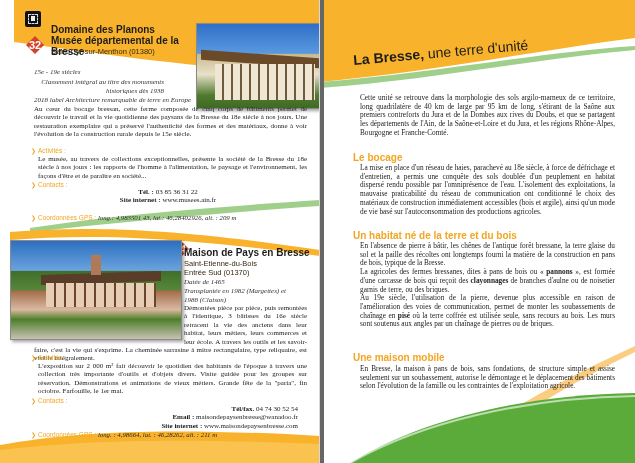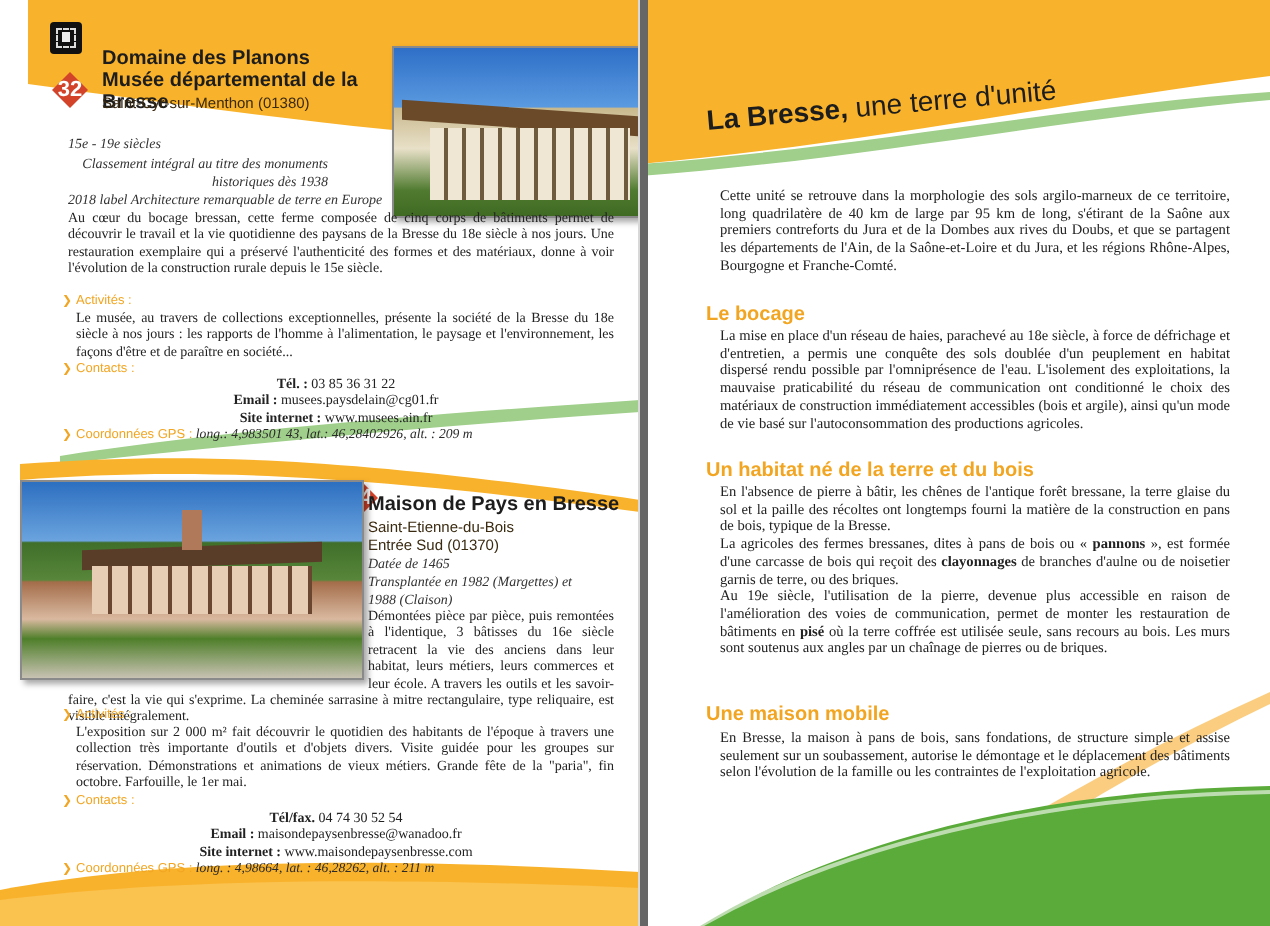--- a/index.html
+++ b/index.html
@@ -66,21 +66,20 @@
   <div class="abs body" style="left:34px;top:105px;width:273px;text-indent:0;">
     <span style="display:inline-block;width:0;"></span><span>Au cœur du bocage bressan, cette ferme composée de cinq corps de bâtiments permet de découvrir le travail et la vie quotidienne des paysans de la Bresse du 18e siècle à nos jours. Une restauration exemplaire qui a préservé l'authenticité des formes et des matériaux, donne à voir l'évolution de la construction rurale depuis le 15e siècle.</span>
   </div>
 
   <div class="abs label" style="left:31px;top:146px;">Activités :</div>
   <div class="abs body" style="left:38px;top:155px;width:269px;">Le musée, au travers de collections exceptionnelles, présente la société de la Bresse du 18e siècle à nos jours : les rapports de l'homme à l'alimentation, le paysage et l'environnement, les façons d'être et de paraître en société...</div>
 
   <div class="abs label" style="left:31px;top:180px;">Contacts :</div>
   <div class="abs body" style="left:38px;top:188px;width:260px;text-align:center;">
     <div><span class="b">Tél. :</span> <span>03 85 36 31 22</span></div>
-    <div><span class="b">Email :</span> <span>musees.paysdelain@cg01.fr</span></div>
     <div><span class="b">Site internet :</span> <span>www.musees.ain.fr</span></div>
   </div>
   <div class="abs" style="left:31px;top:213px;font-size:6.8px;line-height:9px;white-space:nowrap;">
     <span class="label">Coordonnées GPS :</span> <i>long.: 4,983501 43, lat.: 46,28402926, alt. : 209 m</i>
   </div>
 
   <div class="badge" style="left:171px;top:223px;margin-top:17px;">
     <svg width="18" height="18">
         <polygon points="9,0 18,9 9,18 0,9" fill="#d2432a"></polygon>
       </svg>
@@ -100,21 +99,21 @@
   <div class="abs ital" style="left:184px;top:287px;width:110px;">Transplantée en 1982 (Margettes) et 1988 (Claison)</div>
 
   <div class="abs body" style="left:34px;top:304px;width:273px;">
     <span style="float:left;width:150px;height:38px;"></span><span>Démontées pièce par pièce, puis remontées à l'identique, 3 bâtisses du 16e siècle retracent la vie des anciens dans leur habitat, leurs métiers, leurs commerces et leur école. A travers les outils et les savoir-faire, c'est la vie qui s'exprime. La cheminée sarrasine à mitre rectangulaire, type reliquaire, est visible intégralement.</span>
   </div>
 
   <div class="abs label" style="left:31px;top:353px;">Activités :</div>
   <div class="abs body" style="left:38px;top:362px;width:269px;">L'exposition sur 2 000 m² fait découvrir le quotidien des habitants de l'époque à travers une collection très importante d'outils et d'objets divers. Visite guidée pour les groupes sur réservation. Démonstrations et animations de vieux métiers. Grande fête de la "paria", fin octobre. Farfouille, le 1er mai.</div>
 
   <div class="abs label" style="left:31px;top:396px;">Contacts :</div>
-  <div class="abs body" style="left:38px;top:405px;width:260px;text-align:center;">
+  <div class="abs body" style="left:38px;top:405px;width:260px;text-align:right;">
     <div><span class="b">Tél/fax.</span> <span>04 74 30 52 54</span></div>
     <div><span class="b">Email :</span> <span>maisondepaysenbresse@wanadoo.fr</span></div>
     <div><span class="b">Site internet :</span> <span>www.maisondepaysenbresse.com</span></div>
   </div>
   <div class="abs" style="left:31px;top:430px;font-size:6.8px;line-height:9px;white-space:nowrap;">
     <span class="label">Coordonnées GPS :</span> <i>long. : 4,98664,  lat. : 46,28262, alt. : 211 m</i>
   </div>
 </div>
 
 <div class="divider"></div>
@@ -135,18 +134,18 @@
 
   <div class="abs rbody" style="left:40px;top:94px;width:255px;">Cette unité se retrouve dans la morphologie des sols argilo-marneux de ce territoire, long quadrilatère de 40 km de large par 95 km de long, s'étirant de la Saône aux premiers contreforts du Jura et de la Dombes aux rives du Doubs, et que se partagent les départements de l'Ain, de la Saône-et-Loire et du Jura, et les régions Rhône-Alpes, Bourgogne et Franche-Comté.</div>
 
   <div class="abs heading" style="left:33px;top:152px;">Le bocage</div>
   <div class="abs rbody" style="left:40px;top:164px;width:255px;">La mise en place d'un réseau de haies, parachevé au 18e siècle, à force de défrichage et d'entretien, a permis une conquête des sols doublée d'un peuplement en habitat dispersé rendu possible par l'omniprésence de l'eau. L'isolement des exploitations, la mauvaise praticabilité du réseau de communication ont conditionné le choix des matériaux de construction immédiatement accessibles (bois et argile), ainsi qu'un mode de vie basé sur l'autoconsommation des productions agricoles.</div>
 
   <div class="abs heading" style="left:33px;top:230px;">Un habitat né de la terre et du bois</div>
   <div class="abs rbody" style="left:40px;top:242px;width:255px;">
     <div>En l'absence de pierre à bâtir, les chênes de l'antique forêt bressane, la terre glaise du sol et la paille des récoltes ont longtemps fourni la matière de la construction en pans de bois, typique de la Bresse.</div>
     <div><span>La agricoles des fermes bressanes, dites à pans de bois ou « </span><b>pannons</b><span> », est formée d'une carcasse de bois qui reçoit des </span><b>clayonnages</b><span> de branches d'aulne ou de noisetier garnis de terre, ou des briques.</span></div>
-    <div><span>Au 19e siècle, l'utilisation de la pierre, devenue plus accessible en raison de l'amélioration des voies de communication, permet de monter les restauration de bâtiments en </span><b>pisé</b><span> où la terre coffrée est utilisée seule, sans recours au bois. Les murs sont soutenus aux angles par un chaînage de pierres ou de briques.</span></div>
+    <div><span>Au 19e siècle, l'utilisation de la pierre, devenue plus accessible en raison de l'amélioration des voies de communication, permet de monter les soubassements de chaînage en </span><b>pisé</b><span> où la terre coffrée est utilisée seule, sans recours au bois. Les murs sont soutenus aux angles par un chaînage de pierres ou de briques.</span></div>
   </div>
 
   <div class="abs heading" style="left:33px;top:352px;">Une maison mobile</div>
   <div class="abs rbody" style="left:40px;top:365px;width:255px;">En Bresse, la maison à pans de bois, sans fondations, de structure simple et assise seulement sur un soubassement, autorise le démontage et le déplacement des bâtiments selon l'évolution de la famille ou les contraintes de l'exploitation agricole.</div>
 </div>
 
 </body></html>

